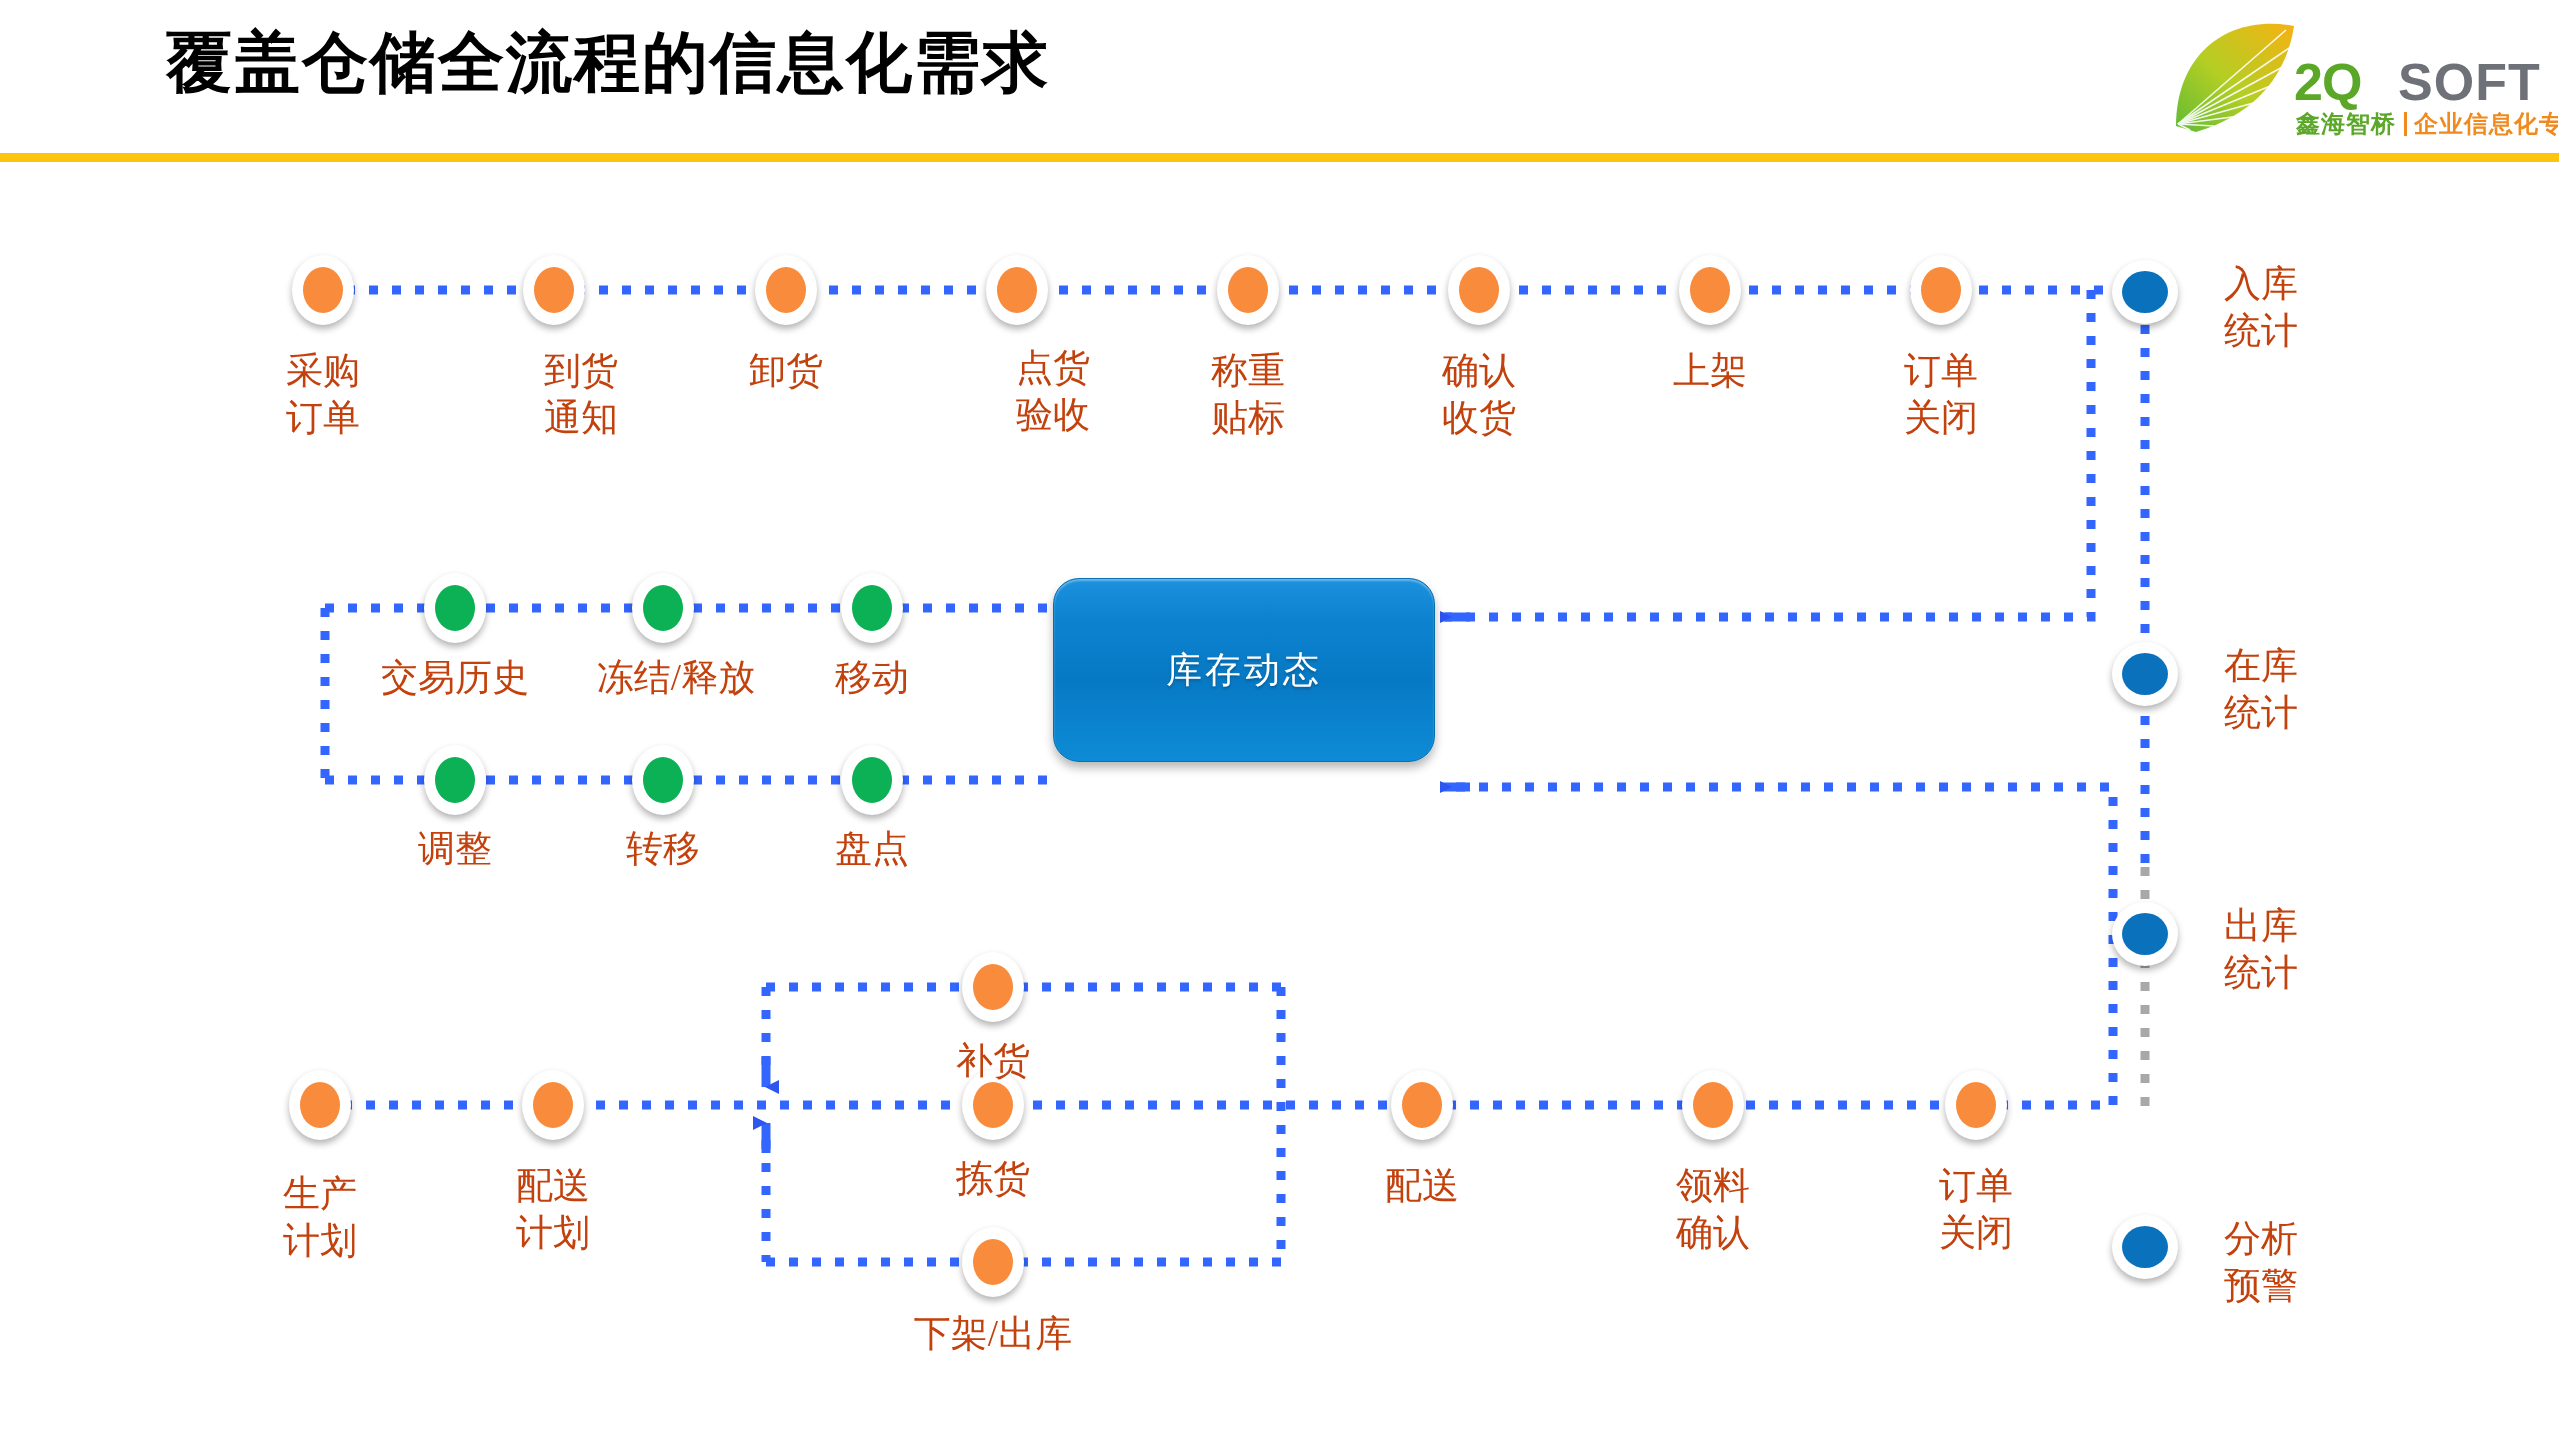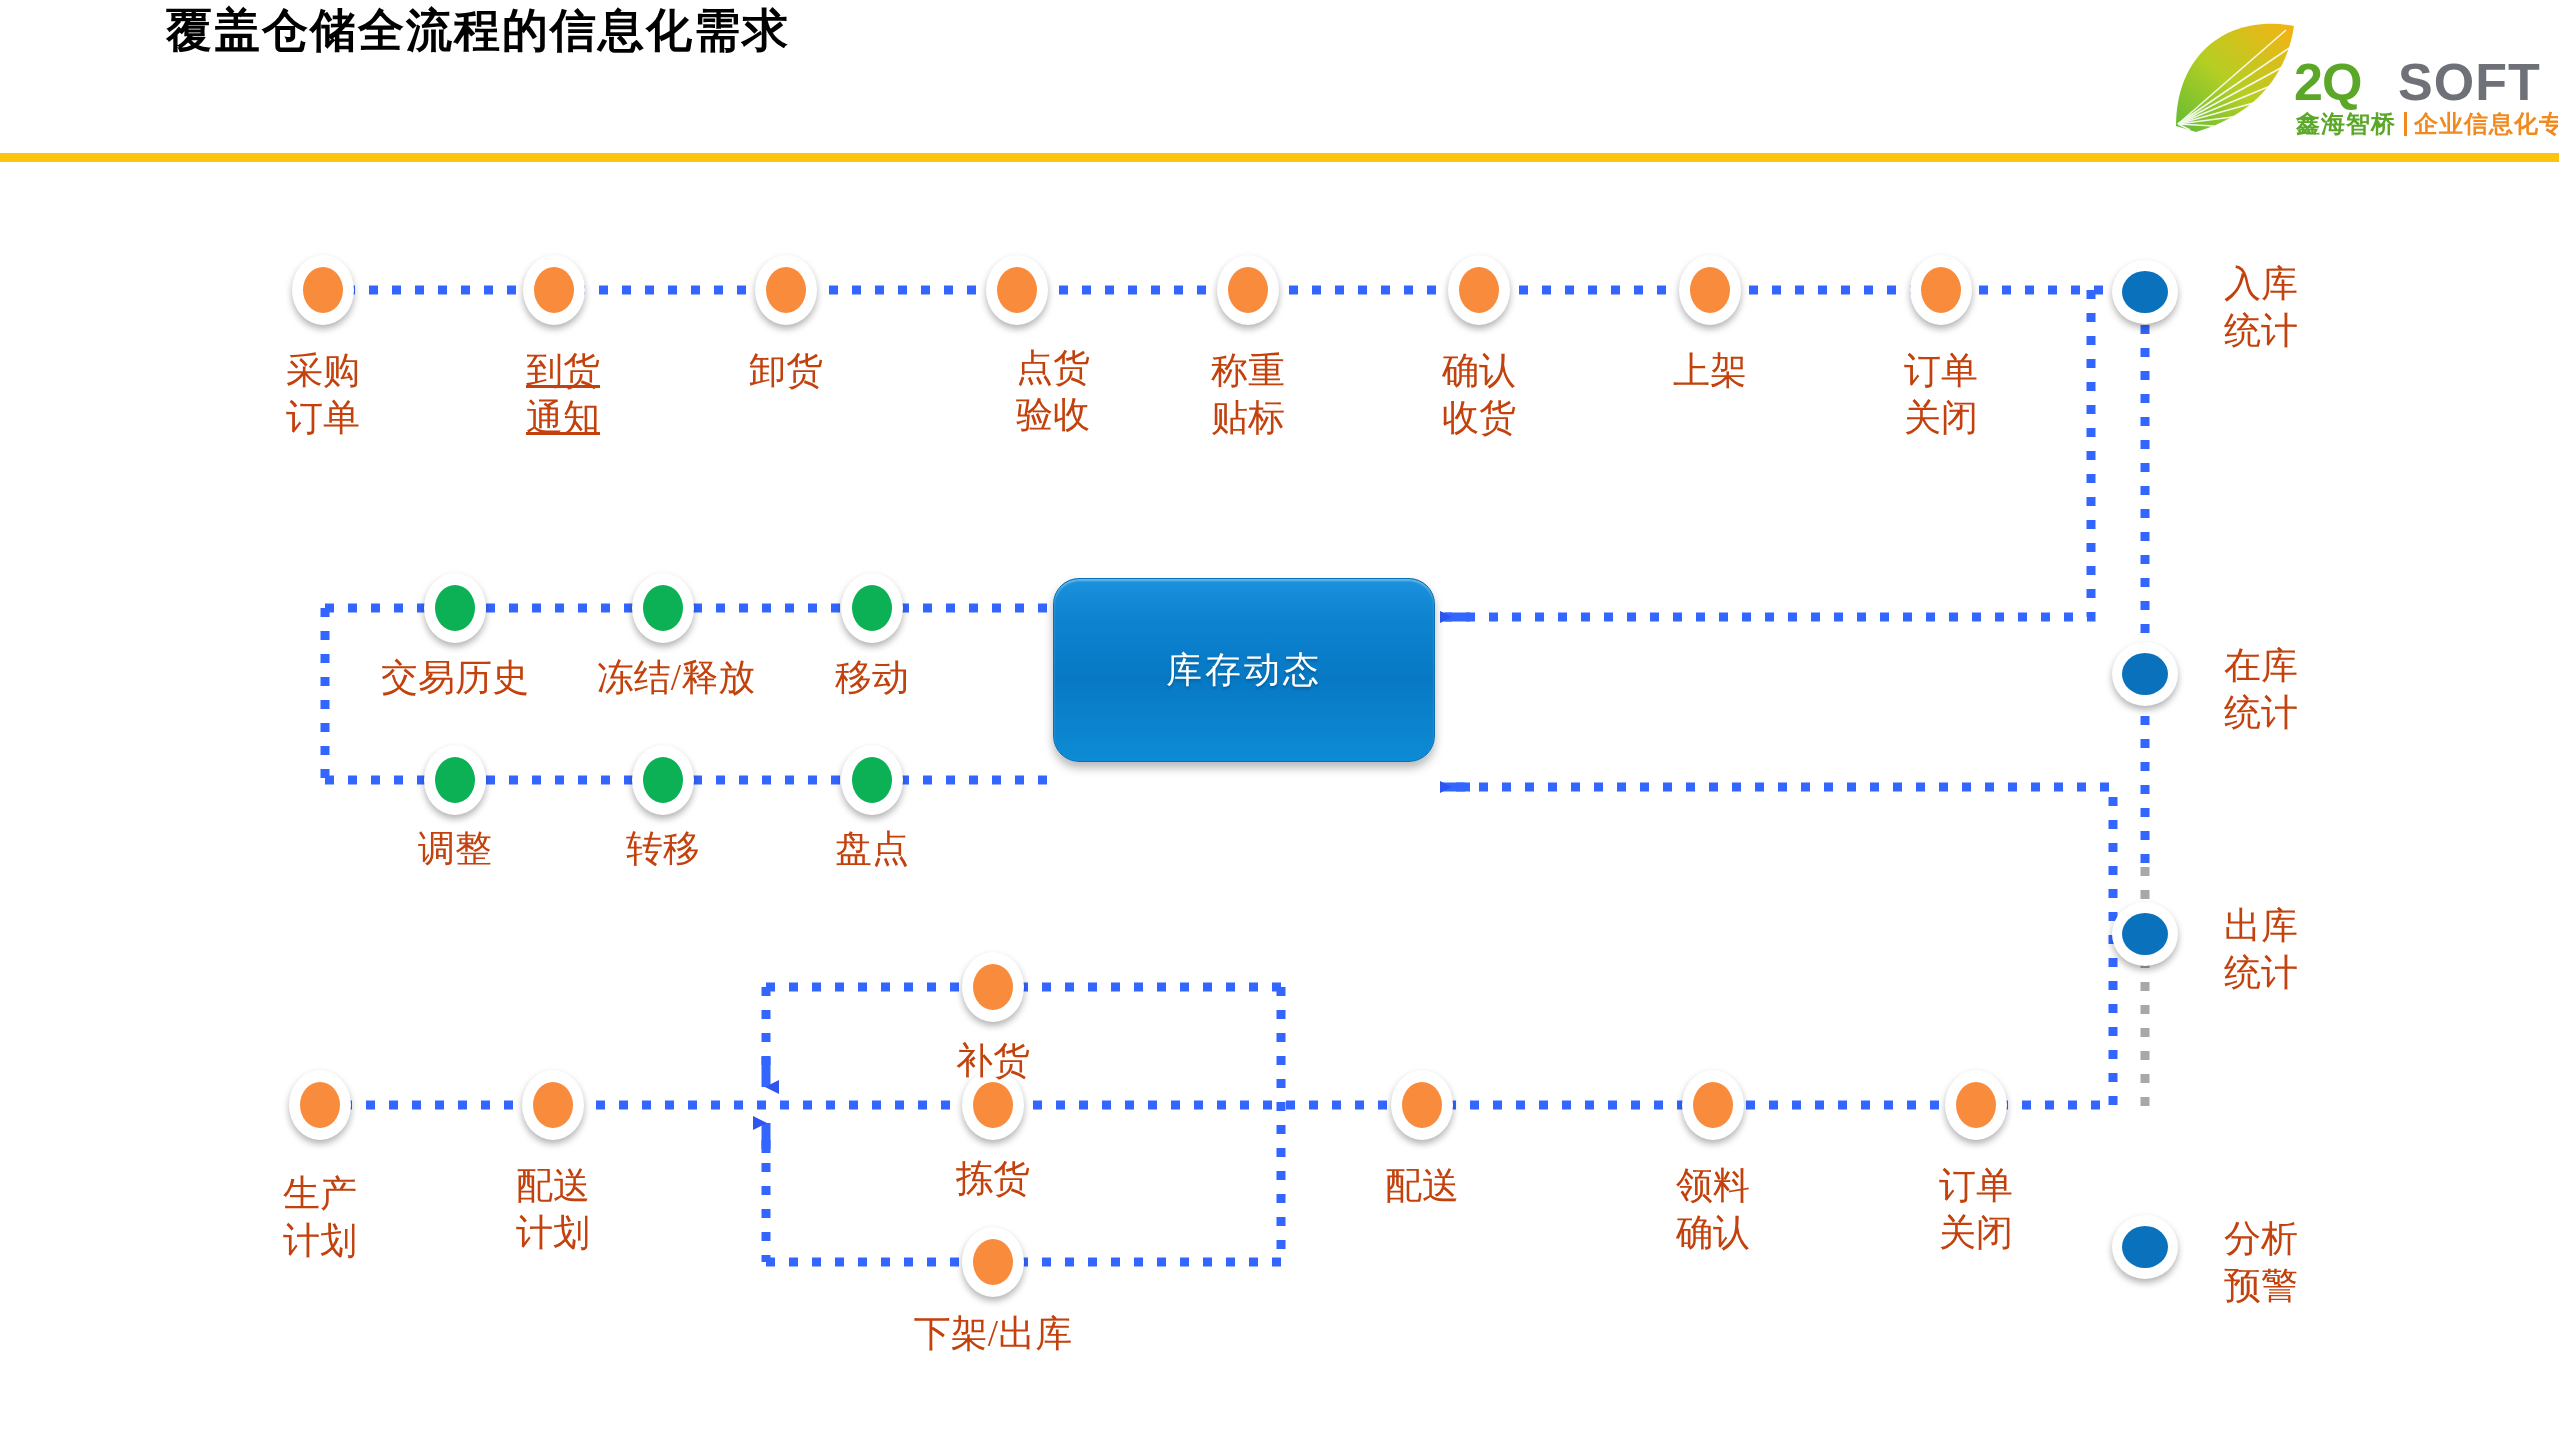--- a/index.html
+++ b/index.html
@@ -16,23 +16,23 @@
     width: 2559px;
     height: 1439px;
     background: #ffffff;
     overflow: hidden;
   }
 
   
   #header-title {
     position: absolute;
     left: 166px;
-    top: 0;
+    top: 18px;
     font-family: "Liberation Serif", "DejaVu Serif", serif;
-    font-size: 46px;
+    font-size: 66px;
     font-weight: 700;
     color: #000000;
     letter-spacing: 2px;
     white-space: nowrap;
   }
   #header-rule {
     position: absolute;
     left: 0;
     top: 153px;
     width: 2559px;
@@ -281,21 +281,21 @@
     <div class="node orange" style="left:554px; top:128px;"></div>
     <div class="node orange" style="left:786px; top:128px;"></div>
     <div class="node orange" style="left:1017px; top:128px;"></div>
     <div class="node orange" style="left:1248px; top:128px;"></div>
     <div class="node orange" style="left:1479px; top:128px;"></div>
     <div class="node orange" style="left:1710px; top:128px;"></div>
     <div class="node orange" style="left:1941px; top:128px;"></div>
 
     <div class="label center" style="left:323px; top:185px;">采购
 订单</div>
-    <div class="label center" style="left:563px; top:185px;text-decoration:underline;">到货
+    <div class="label center" style="left:581px; top:185px;">到货
 通知</div>
     <div class="label center" style="left:786px; top:185px;">卸货</div>
     <div class="label center" style="left:1017px; top:182px;margin-left:36px;">点货
 验收</div>
     <div class="label center" style="left:1248px; top:185px;">称重
 贴标</div>
     <div class="label center" style="left:1479px; top:185px;">确认
 收货</div>
     <div class="label center" style="left:1710px; top:185px;">上架</div>
     <div class="label center" style="left:1941px; top:185px;">订单

